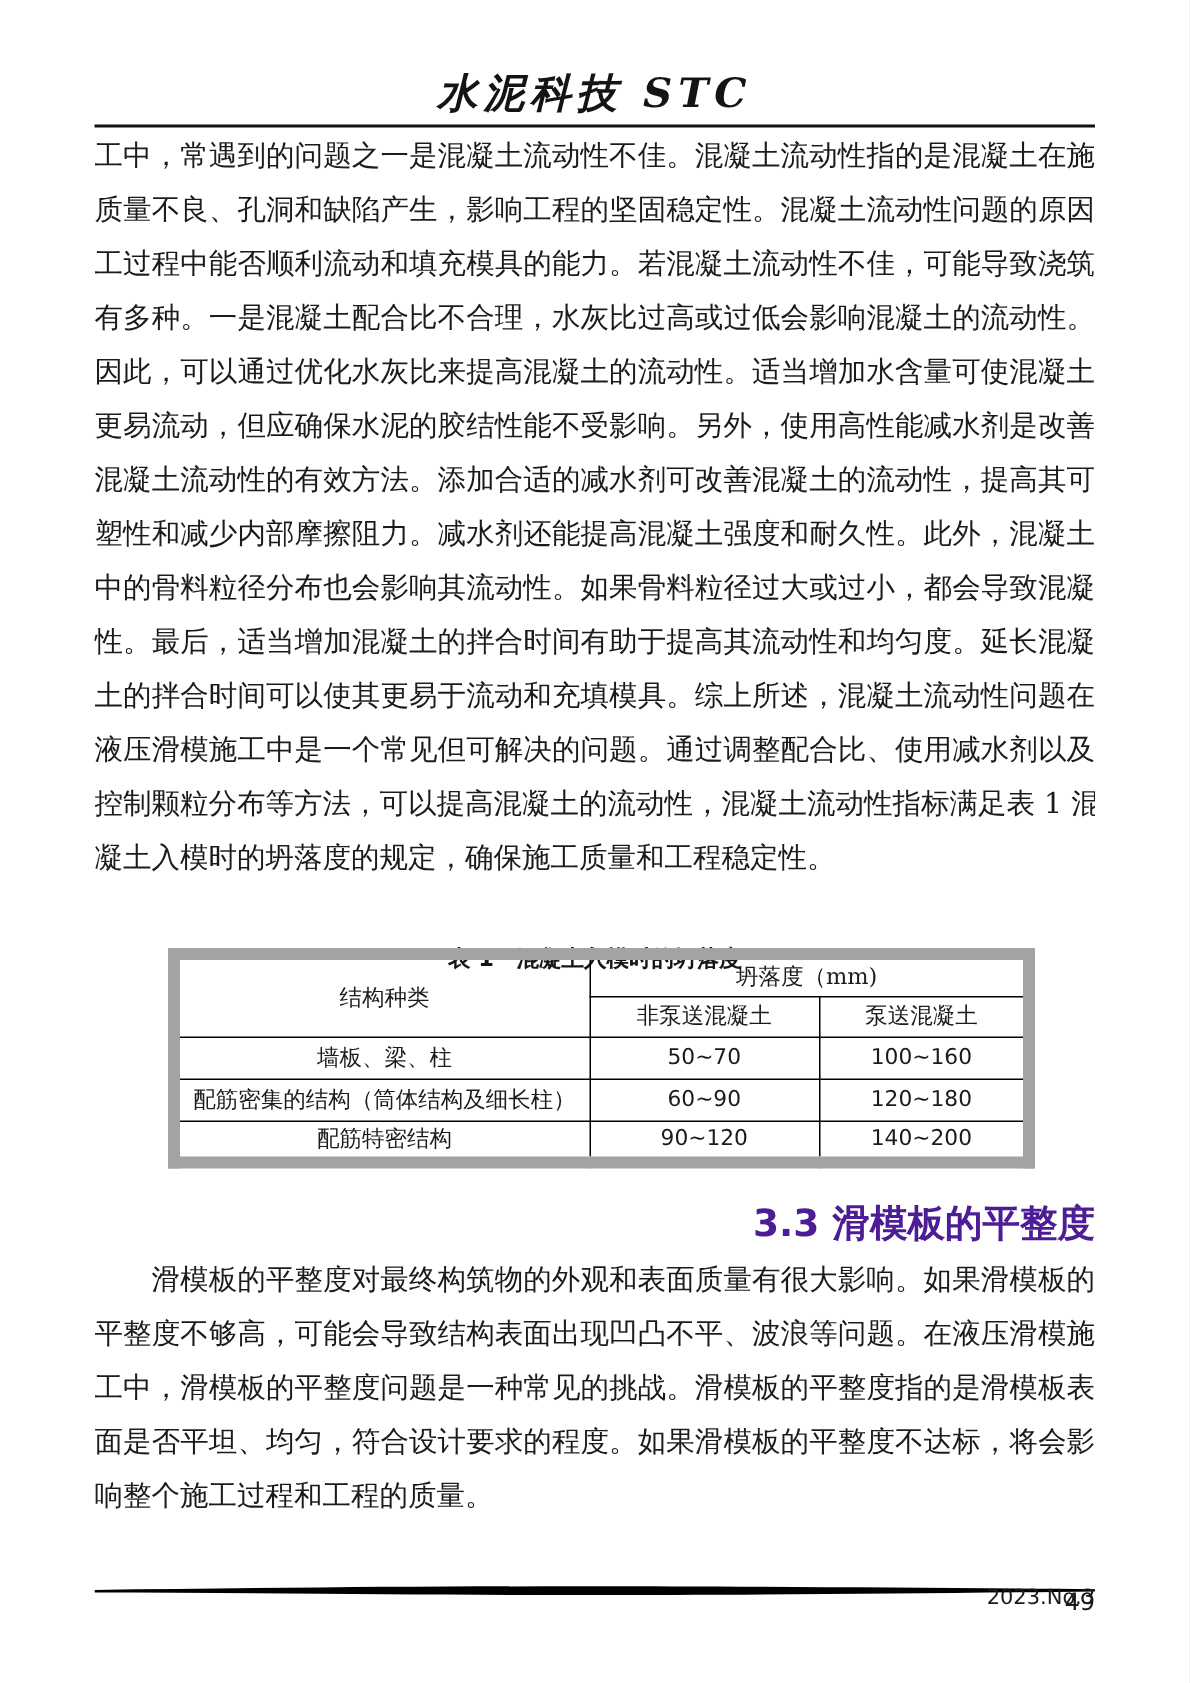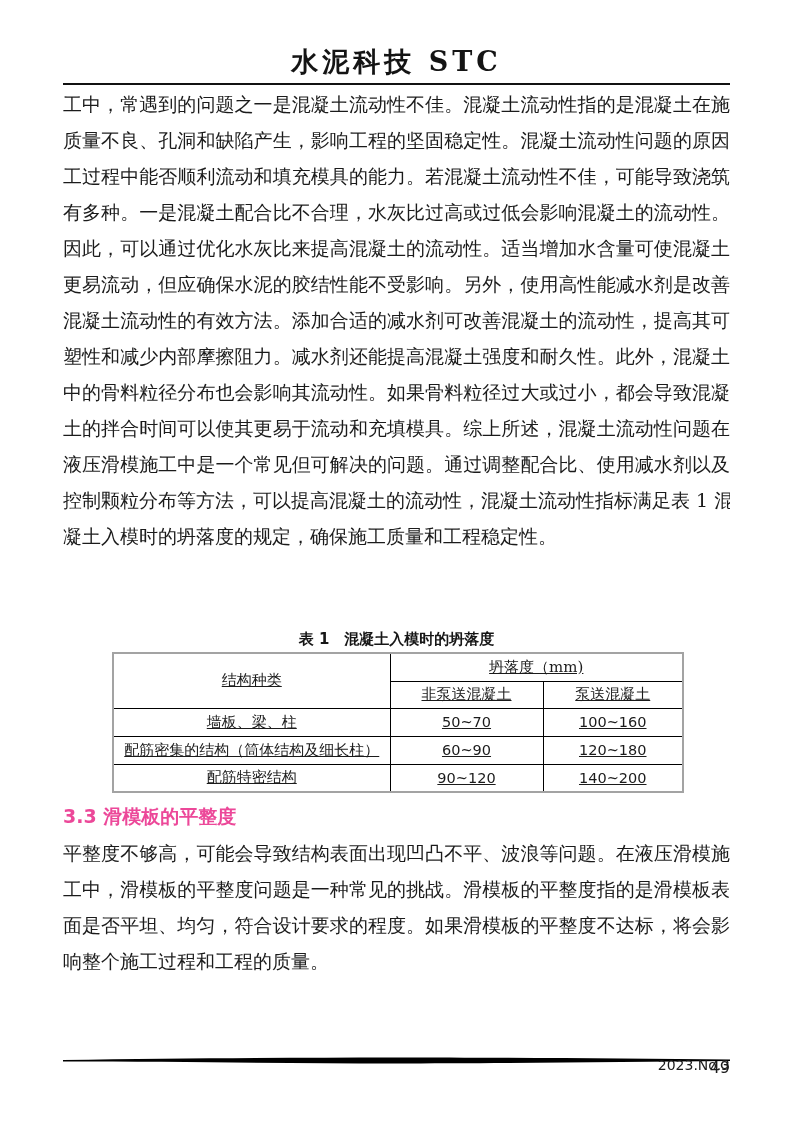--- a/index.html
+++ b/index.html
@@ -15,20 +15,21 @@
     font-family: "DejaVu Serif", "Liberation Serif", serif;
   }
 
   
   .journal-title {
     position: absolute;
     top: 44px; left: 0;
     width: 100%;
     text-align: center;
     font-family: "DejaVu Serif", "Liberation Serif", serif;
+    font-style: italic;
     font-weight: 600;
     font-size: 27px;
     letter-spacing: 4px;
     color: #141414;
   }
   .header-rule {
     position: absolute;
     top: 83px; left: 63px;
     width: 667px; height: 2px;
     background: #111111;
@@ -65,26 +66,25 @@
     top: 630px; left: 63px;
     width: 667px;
     text-align: center;
     font-family: "DejaVu Sans", "Liberation Sans", sans-serif;
     font-weight: bold;
     font-size: 15px;
     color: #161616;
   }
   table.slump {
     position: absolute;
-    top: 652px; left: 112px;
+    top: 632px; left: 112px;
     width: 570px;
     border-collapse: collapse;
-    border: 2px solid #a3a3a3;
+    border: 8px solid #a3a3a3;
     table-layout: fixed;
-    text-decoration: underline;
   }
   table.slump td {
     border: 1px solid #000;
     text-align: center;
     vertical-align: middle;
     font-size: 15px;
     color: #1b1b1b;
     font-family: "DejaVu Serif", "Liberation Serif", serif;
     padding: 0 2px;
   }
@@ -96,23 +96,24 @@
   table.slump tr.hr2 td { height: 27px; margin-top: 40px; }
   table.slump tr.data td { height: 28px; text-align: center; }
 
   
   .section-heading {
     position: absolute;
     top: 803px; left: 63px;
     width: 667px;
     font-family: "DejaVu Sans", "Liberation Sans", sans-serif;
     font-weight: bold;
-    font-size: 19px;
+    font-size: 25px;
     line-height: 26px;
-    color: #ec4899;
+    color: #4c1d95;
+    text-align: right;
   }
 
   
   .footer-rule {
     position: absolute;
     top: 1049px; left: 63px;
     width: 667px; height: 7px;
   }
   .footer-page-number {
     position: absolute;
@@ -142,20 +143,21 @@
   <div class="para para-continued">
     <div class="textline">工中，常遇到的问题之一是混凝土流动性不佳。混凝土流动性指的是混凝土在施</div>
     <div class="textline">质量不良、孔洞和缺陷产生，影响工程的坚固稳定性。混凝土流动性问题的原因</div>
     <div class="textline">工过程中能否顺利流动和填充模具的能力。若混凝土流动性不佳，可能导致浇筑</div>
     <div class="textline">有多种。一是混凝土配合比不合理，水灰比过高或过低会影响混凝土的流动性。</div>
     <div class="textline">因此，可以通过优化水灰比来提高混凝土的流动性。适当增加水含量可使混凝土</div>
     <div class="textline">更易流动，但应确保水泥的胶结性能不受影响。另外，使用高性能减水剂是改善</div>
     <div class="textline">混凝土流动性的有效方法。添加合适的减水剂可改善混凝土的流动性，提高其可</div>
     <div class="textline">塑性和减少内部摩擦阻力。减水剂还能提高混凝土强度和耐久性。此外，混凝土</div>
     <div class="textline">中的骨料粒径分布也会影响其流动性。如果骨料粒径过大或过小，都会导致混凝</div>
+    <div class="textline">性。最后，适当增加混凝土的拌合时间有助于提高其流动性和均匀度。延长混凝</div>
     <div class="textline">土的拌合时间可以使其更易于流动和充填模具。综上所述，混凝土流动性问题在</div>
     <div class="textline">液压滑模施工中是一个常见但可解决的问题。通过调整配合比、使用减水剂以及</div>
     <div class="textline">控制颗粒分布等方法，可以提高混凝土的流动性，混凝土流动性指标满足表 1 混</div>
     <div class="textline last">凝土入模时的坍落度的规定，确保施工质量和工程稳定性。</div>
   </div>
 
   <div class="table-caption">表 1　混凝土入模时的坍落度</div>
 
   <table class="slump">
     <colgroup>
@@ -186,20 +188,21 @@
         <td>配筋特密结构</td>
         <td class="num">90~120</td>
         <td class="num">140~200</td>
       </tr>
     </tbody>
   </table>
 
   <div class="section-heading">3.3 滑模板的平整度</div>
 
   <div class="para para-section">
+    <div class="textline indent">滑模板的平整度对最终构筑物的外观和表面质量有很大影响。如果滑模板的</div>
     <div class="textline">平整度不够高，可能会导致结构表面出现凹凸不平、波浪等问题。在液压滑模施</div>
     <div class="textline">工中，滑模板的平整度问题是一种常见的挑战。滑模板的平整度指的是滑模板表</div>
     <div class="textline">面是否平坦、均匀，符合设计要求的程度。如果滑模板的平整度不达标，将会影</div>
     <div class="textline last">响整个施工过程和工程的质量。</div>
   </div>
 
   <div class="footer-rule">
     <svg width="667" height="7" viewBox="0 0 667 7" xmlns="http://www.w3.org/2000/svg">
       <path d="M0 3.0 C120 1.4 230 0.5 330 0.5 C430 0.5 560 1.6 667 2.5 L667 4.0 C560 5.2 430 6.4 330 6.4 C230 6.4 120 4.8 0 4.6 Z" fill="#000"></path>
     </svg>

